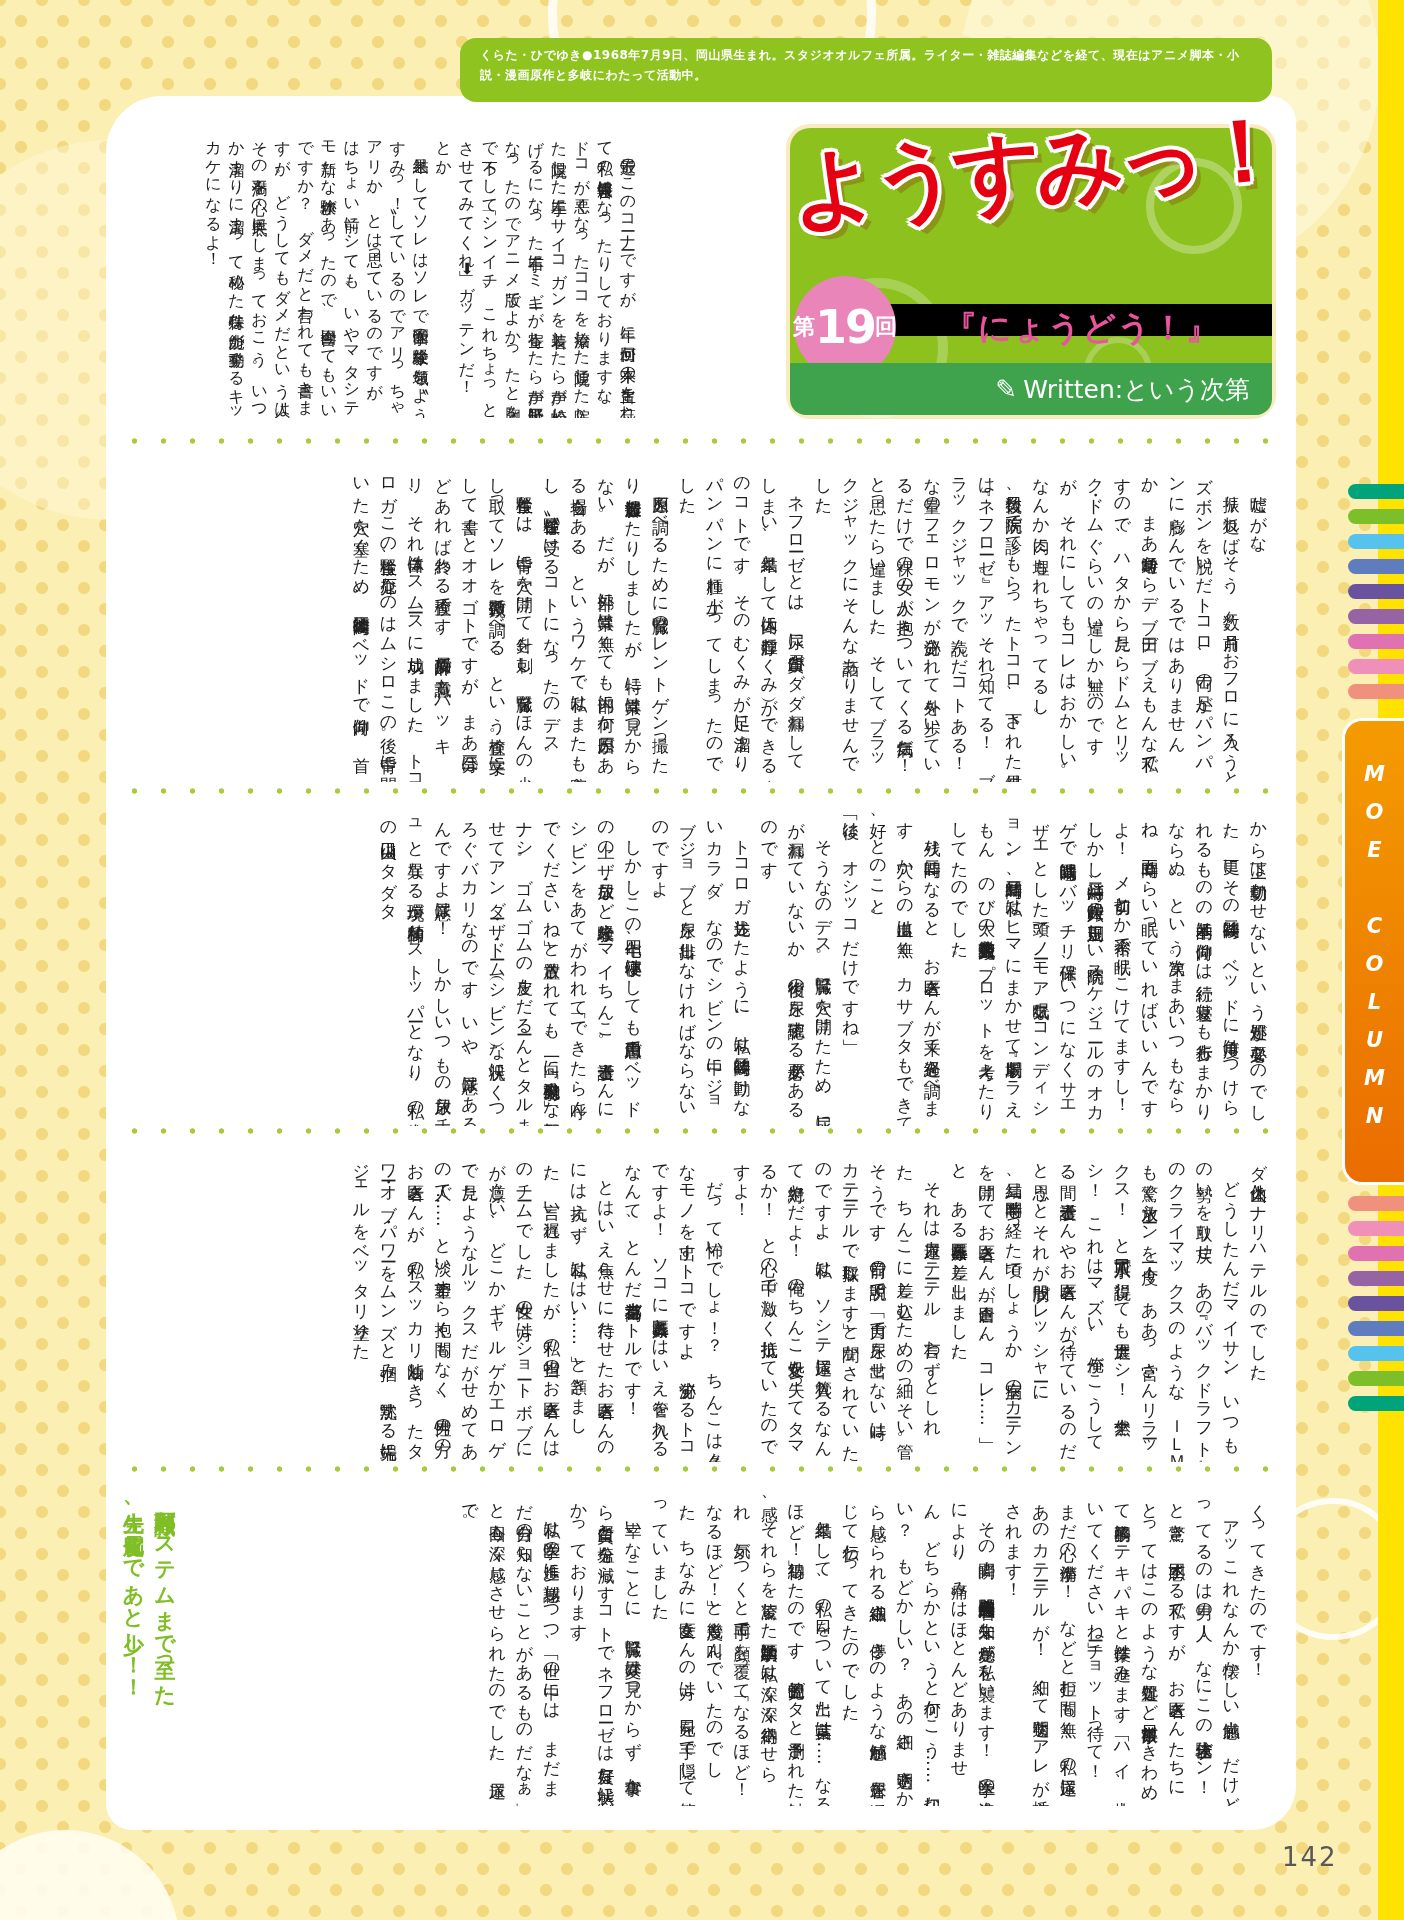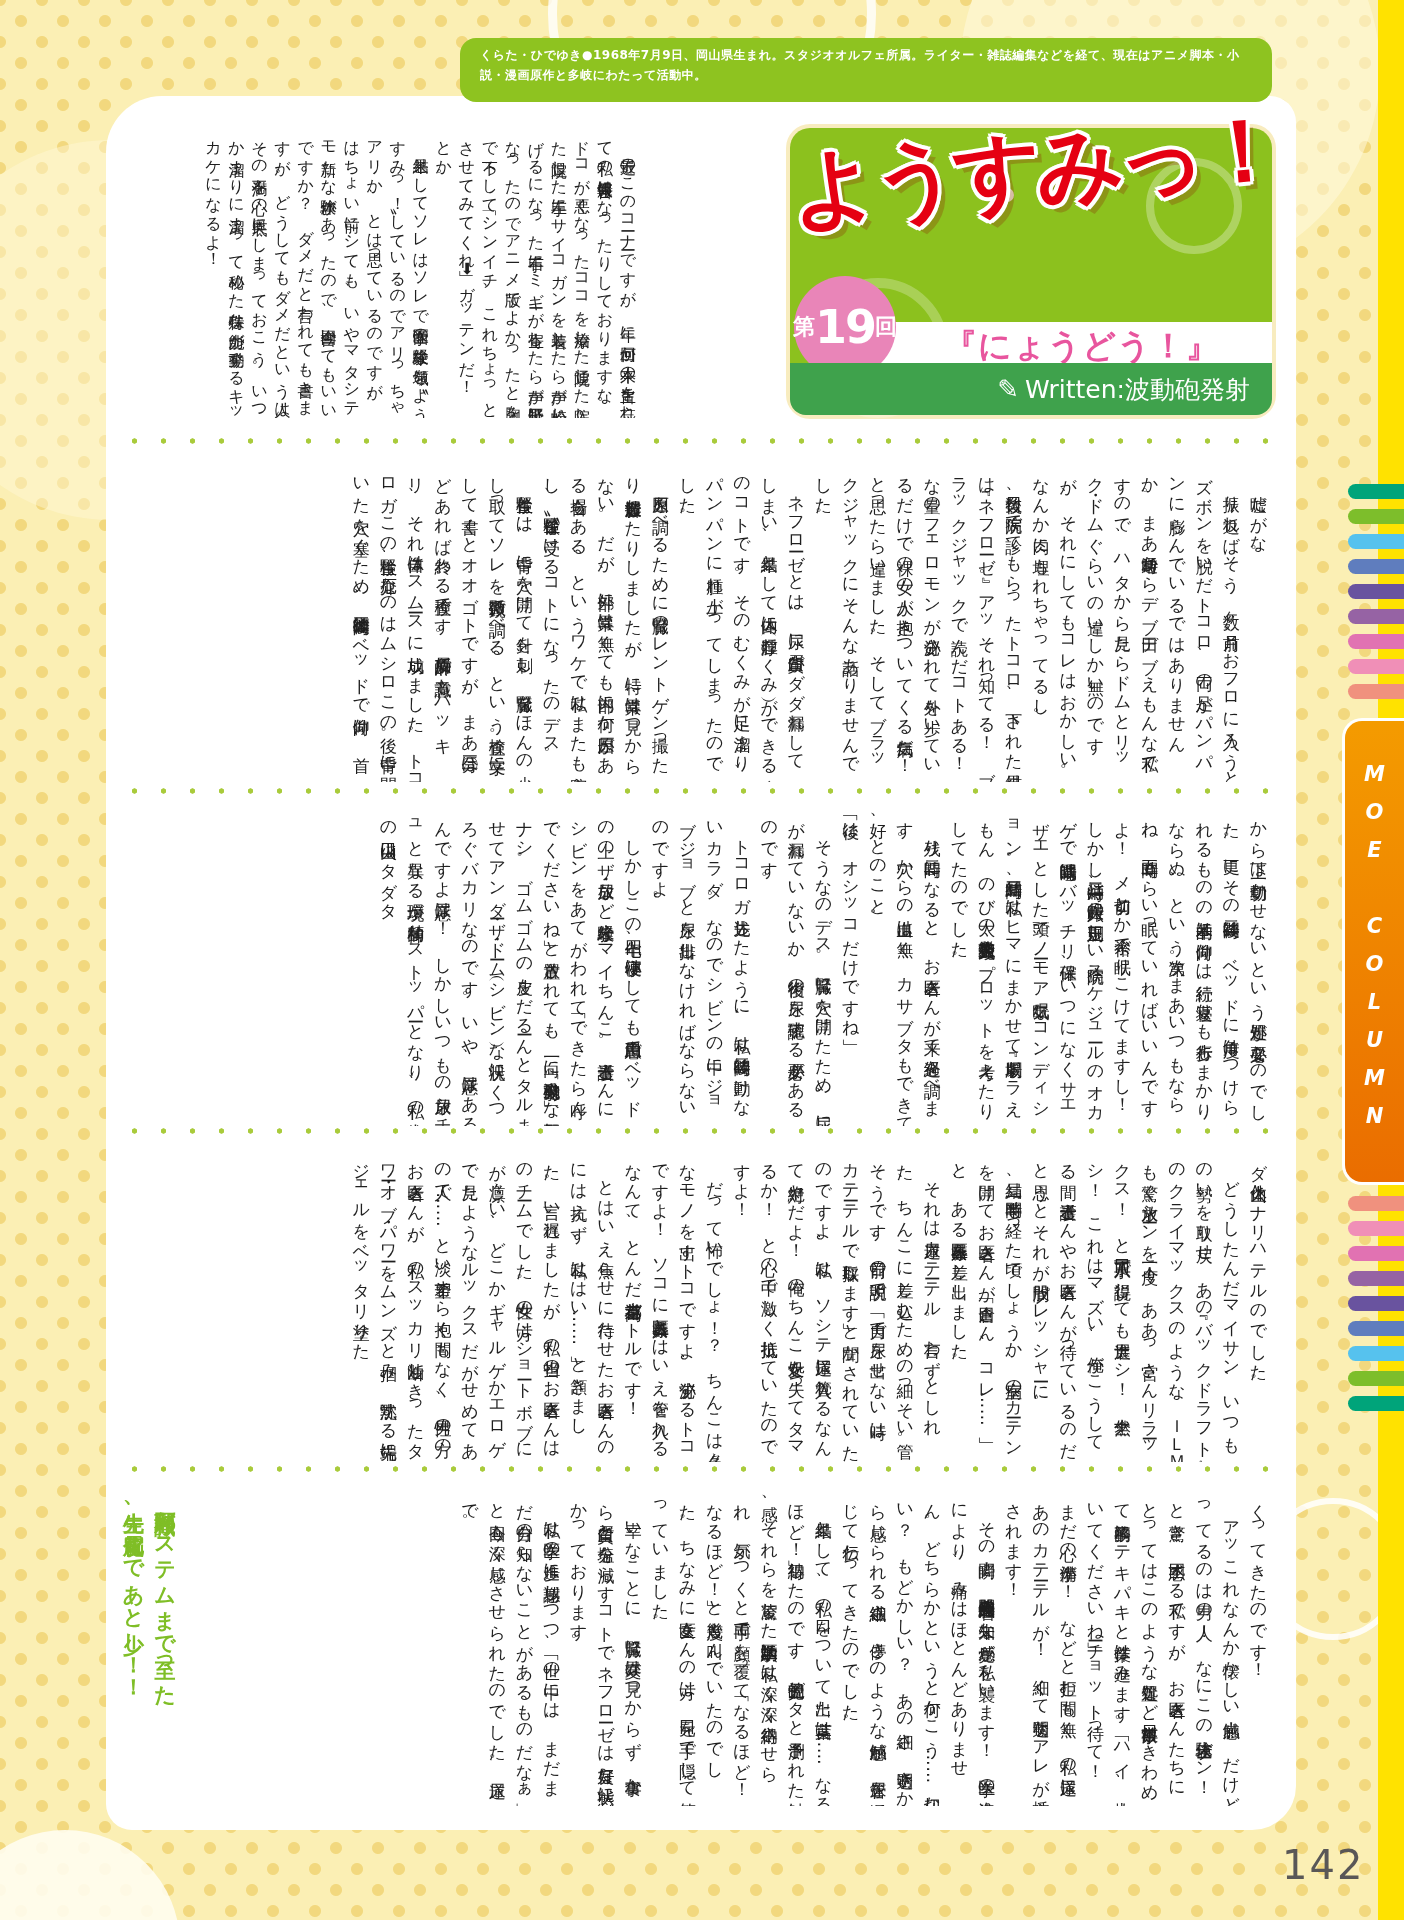--- a/index.html
+++ b/index.html
@@ -25,21 +25,21 @@
     border-radius:20px;box-shadow:0 0 0 4px #F8ECBF;}
   .logobox .deco1{position:absolute;left:18px;top:150px;width:120px;height:120px;border:10px solid rgba(255,255,255,.25);border-radius:50%;}
   .logobox .deco2{position:absolute;right:30px;top:30px;width:80px;height:80px;border:8px solid rgba(255,255,255,.3);border-radius:50%;}
   .logobox .deco3{position:absolute;right:120px;bottom:10px;width:56px;height:56px;border:6px solid rgba(255,255,255,.25);border-radius:50%;}
   .logobox .deco4{position:absolute;left:210px;top:60px;width:14px;height:14px;background:rgba(255,255,255,.85);border-radius:50%;}
   .logo-title{position:absolute;left:0;right:0;top:-16px;text-align:center;
     font-size:86px;font-weight:bold;color:#E50012;letter-spacing:-6px;
     transform:rotate(-5deg);white-space:nowrap;
     text-shadow:-4px 0 0 #fff,4px 0 0 #fff,0 -4px 0 #fff,0 4px 0 #fff,
       -3px -3px 0 #fff,3px 3px 0 #fff,-3px 3px 0 #fff,3px -3px 0 #fff,7px 8px 0 rgba(140,20,0,.25);}
-  .ep-bar{position:absolute;left:58px;right:0;top:176px;height:53px;background:#ffffff;margin-top:18px;}
+  .ep-bar{position:absolute;left:58px;right:0;top:176px;height:32px;background:#000000;}
   .ep-title{font-size:33px;font-weight:bold;color:#E8559E;line-height:48px;padding-left:96px;letter-spacing:1px;}
   .ep-circle{position:absolute;left:4px;top:148px;width:102px;height:102px;background:#E985B8;
     border-radius:50%;color:#fff;font-weight:bold;display:flex;align-items:center;justify-content:center;}
   .ep-circle .small{font-size:22px;}
   .ep-circle .big{font-size:46px;letter-spacing:-2px;}
   .credit-band{position:absolute;left:0;right:0;bottom:0;height:52px;background:#3FA24C;
     border-radius:0 0 16px 16px;color:#fff;font-size:25px;line-height:52px;text-align:right;
     padding-right:22px;box-sizing:border-box;}
   .credit-band .pencil{margin-right:6px;font-size:26px;}
   
@@ -57,21 +57,21 @@
     background-size:29px 6px;background-repeat:repeat-x;background-position:4px 0;}
   
   .tabs{position:absolute;right:0;display:flex;flex-direction:column;gap:10px;}
   .tab{width:56px;height:15px;border-radius:8px 0 0 8px;}
   .moebox{position:absolute;right:0;top:718px;width:62px;height:467px;
     background:linear-gradient(180deg,#F49B00,#EA6D00);
     border:3px solid #FFFFFF;border-right:none;border-radius:20px 0 0 20px;
     box-sizing:border-box;display:flex;align-items:center;justify-content:center;}
   .moebox .label{writing-mode:vertical-lr;text-orientation:upright;color:#FFFFFF;
     font-weight:bold;font-size:21px;letter-spacing:14px;font-style:italic;}
-  .pagenum{position:absolute;left:1282px;top:1842px;font-size:40px;color:#595757;letter-spacing:2px;}
+  .pagenum{position:absolute;left:1282px;top:1842px;font-size:26px;color:#595757;letter-spacing:2px;}
 </style>
 </head>
 <body>
 
 <div id="page">
 
   <div class="blob" style="left:960px;top:-140px;width:420px;height:420px;background:rgba(255,250,222,.55);"></div>
   <div class="blob" style="left:-80px;top:140px;width:380px;height:380px;background:rgba(255,248,214,.45);"></div>
   <div class="ring" style="left:548px;top:-150px;width:310px;height:310px;border:9px solid rgba(255,255,255,.8);"></div>
   <div class="ring" style="left:1262px;top:1498px;width:130px;height:130px;border:6px solid rgba(255,255,255,.85);"></div>
@@ -115,21 +115,21 @@
     <div class="deco4"></div>
     <div class="ep-bar">
       <div class="ep-title">『にょうどう！』</div>
     </div>
     <div class="ep-circle">
       <span class="small">第</span>
         <span class="big">19</span>
         <span class="small">回</span>
     </div>
     <div class="credit-band">
-      <span class="pencil">✎</span><span>Written:波動砲発射</span>
+      <span class="pencil">✎</span><span>Written:という次第</span>
     </div>
     <div class="logo-title">ようすみっ！</div>
   </div>
 
   <div class="vtext blockA">　最近のこのコーナーですが、年に何回か本来の主旨を忘れて私の健康報告になったりしておりますな。ドコが悪くなったココを治療した通院した入院した退院した左手にサイコガンを装着したら声が松崎しげるになった右手にミギーが寄生したら声が平野綾になったのでアニメ版でよかったと胸を撫で下ろして「シンイチ、これちょっと勃起させてみてくれ」➡ガッテンだ！　とか。
 　結果としてソレはソレで医学面の未経験な領域を〝ようすみっ！〟しているのでアリっちゃアリか、とは思っているのですが、実はちょい前にシても、いやマタシテモ新たな体験があったので、今回書いてもいいですか？　ダメだと言われても書きますが。どうしてもダメだという人はその不満を心の奥底にしまっておこう。いつか溜まりに溜まって秘めた特殊な能力が発動するキッカケになるよ！</div>
 
   <div class="dots" style="top:438px;"></div>
   <div class="vtext bandB">　嘘だがな。
 　振り返ればそう、数ヶ月前。おフロに入ろうとズボンを脱いだトコロ、両の足がパンパンに膨らんでいるではありませんか。まあ通常時からデブ田デブえもんな私ですので、ハタから見たらドムとリック・ドムぐらいの違いしか無いのですが、それにしてもコレはおかしい。足首なんか肉に埋もれちゃってるし。

